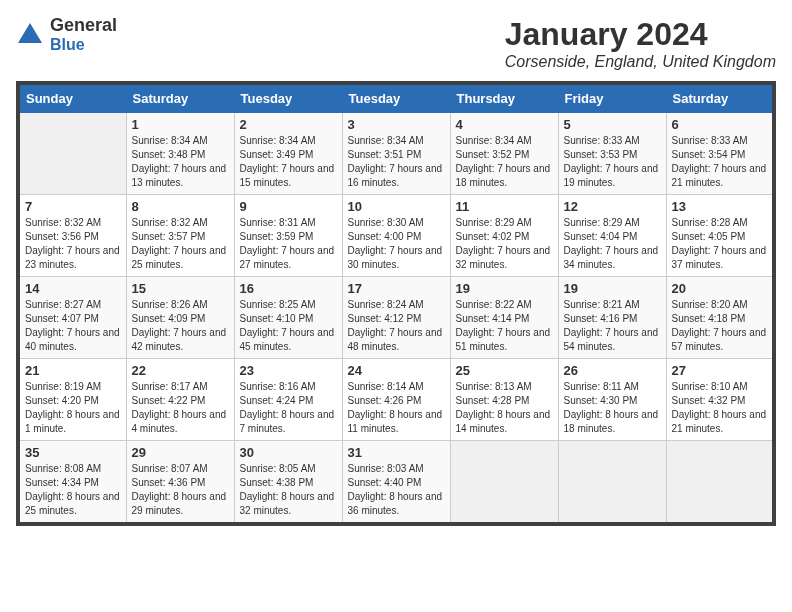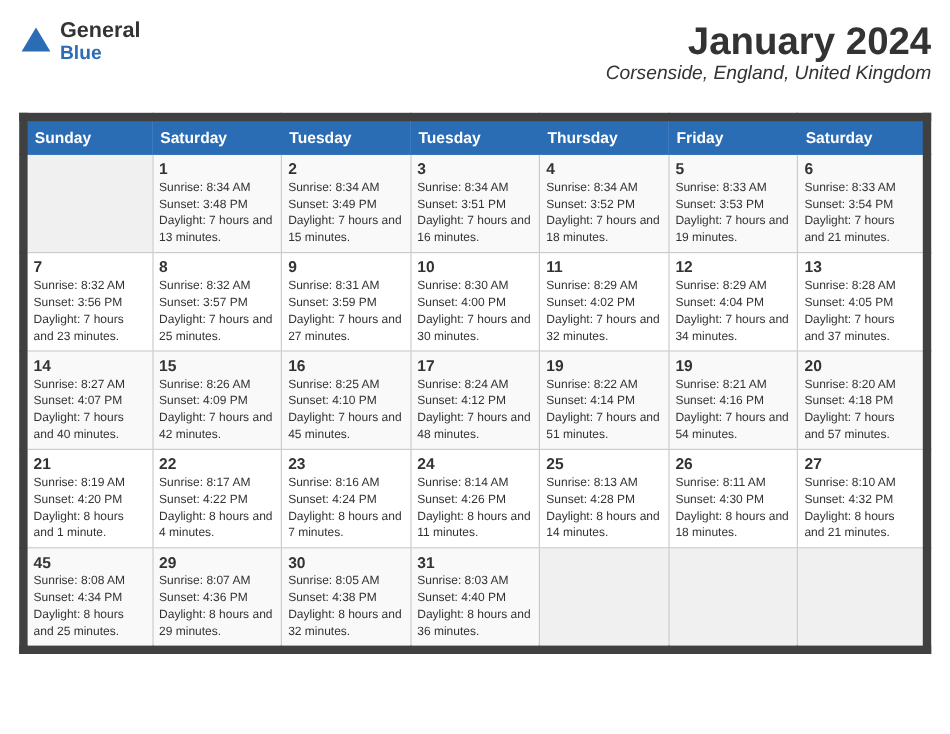--- a/index.html
+++ b/index.html
@@ -7,21 +7,21 @@
       font-family: Arial, sans-serif;
       background: #fff;
       width: 792px;
       min-height: 612px;
       padding: 16px;
     }
     .header-area {
       display: flex;
       justify-content: space-between;
       align-items: flex-start;
-      margin-bottom: 23px;
+      margin-bottom: 10px;
     }
     .logo {
       display: flex;
       align-items: center;
       gap: 6px;
     }
     .logo-text {
       display: flex;
       flex-direction: column;
       line-height: 1.1;
@@ -34,36 +34,36 @@
     .logo-blue {
       font-size: 16px;
       font-weight: bold;
       color: #2a6db5;
     }
     .logo-icon {
       width: 28px;
       height: 28px;
     }
     .title-area {
-      text-align: right;
+      text-align: left;
     }
     .month-title {
       font-size: 32px;
       font-weight: bold;
       color: #333;
     }
     .location-title {
       font-size: 16px;
       color: #333;
       font-style: italic;
     }
     .calendar-table {
       width: 100%;
       border-collapse: collapse;
-      border: 7px solid #404040;
+      border: 4px solid #404040;
     }
     .calendar-table th {
       background: #2a6db5;
       color: #fff;
       text-align: left;
       padding: 6px 6px;
       font-size: 13px;
       border: 1px solid #2a6db5;
     }
     .calendar-table td {
@@ -242,21 +242,21 @@
         <span class="day-number">26</span>
         <span class="day-info">Sunrise: 8:11 AM<br>Sunset: 4:30 PM<br>Daylight: 8 hours and 18 minutes.</span>
       </td>
         <td>
         <span class="day-number">27</span>
         <span class="day-info">Sunrise: 8:10 AM<br>Sunset: 4:32 PM<br>Daylight: 8 hours and 21 minutes.</span>
       </td>
       </tr>
       <tr>
         <td>
-        <span class="day-number">45</span>
+        <span class="day-number">35</span>
         <span class="day-info">Sunrise: 8:08 AM<br>Sunset: 4:34 PM<br>Daylight: 8 hours and 25 minutes.</span>
       </td>
         <td>
         <span class="day-number">29</span>
         <span class="day-info">Sunrise: 8:07 AM<br>Sunset: 4:36 PM<br>Daylight: 8 hours and 29 minutes.</span>
       </td>
         <td>
         <span class="day-number">30</span>
         <span class="day-info">Sunrise: 8:05 AM<br>Sunset: 4:38 PM<br>Daylight: 8 hours and 32 minutes.</span>
       </td>

